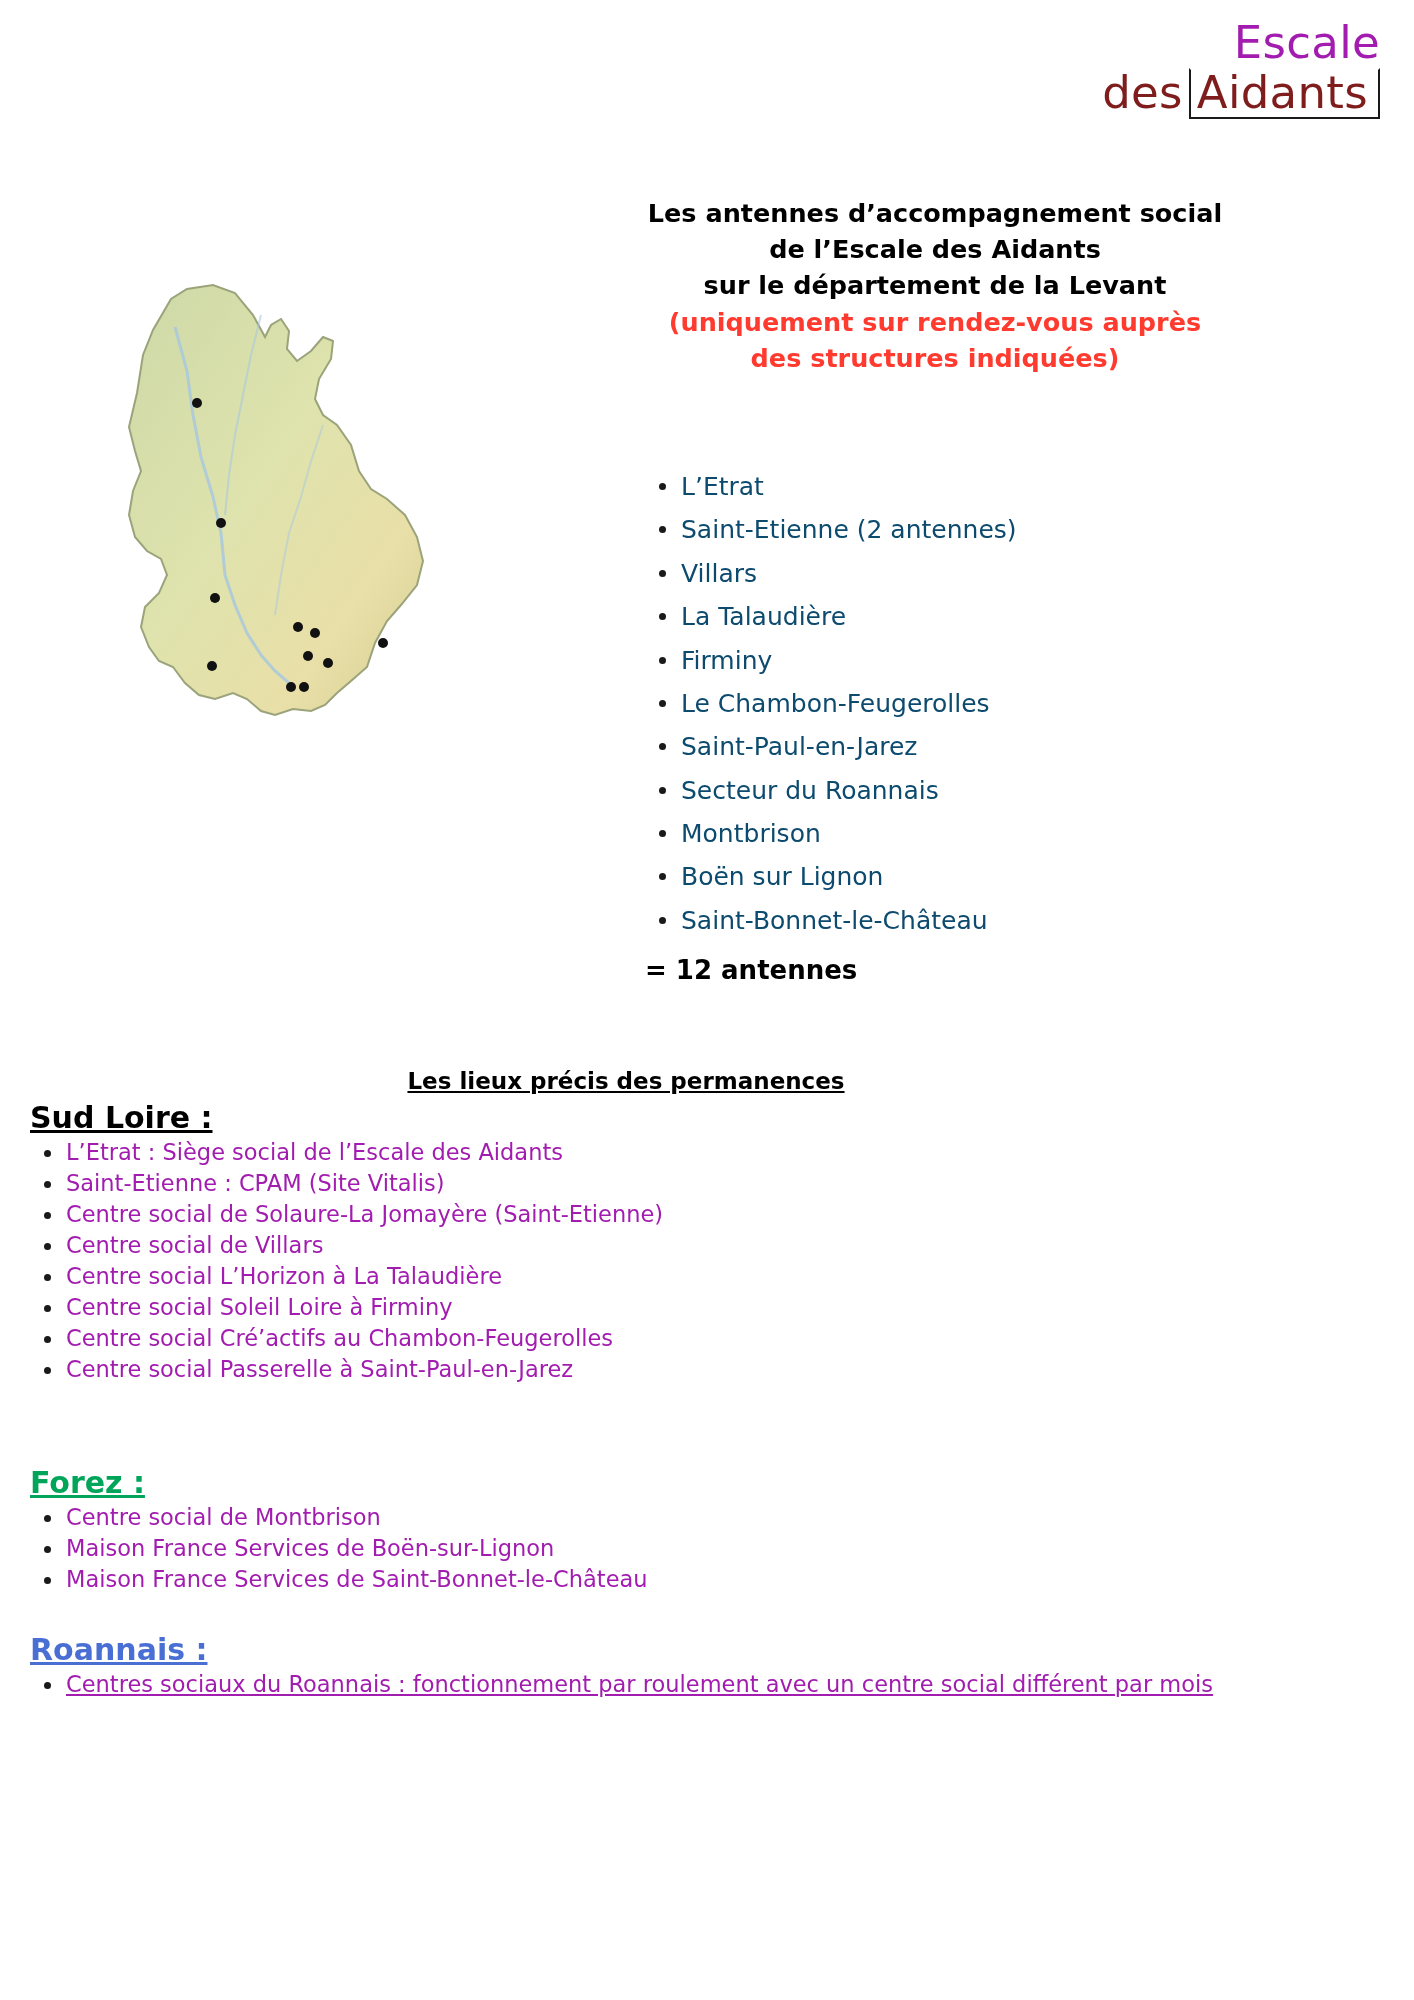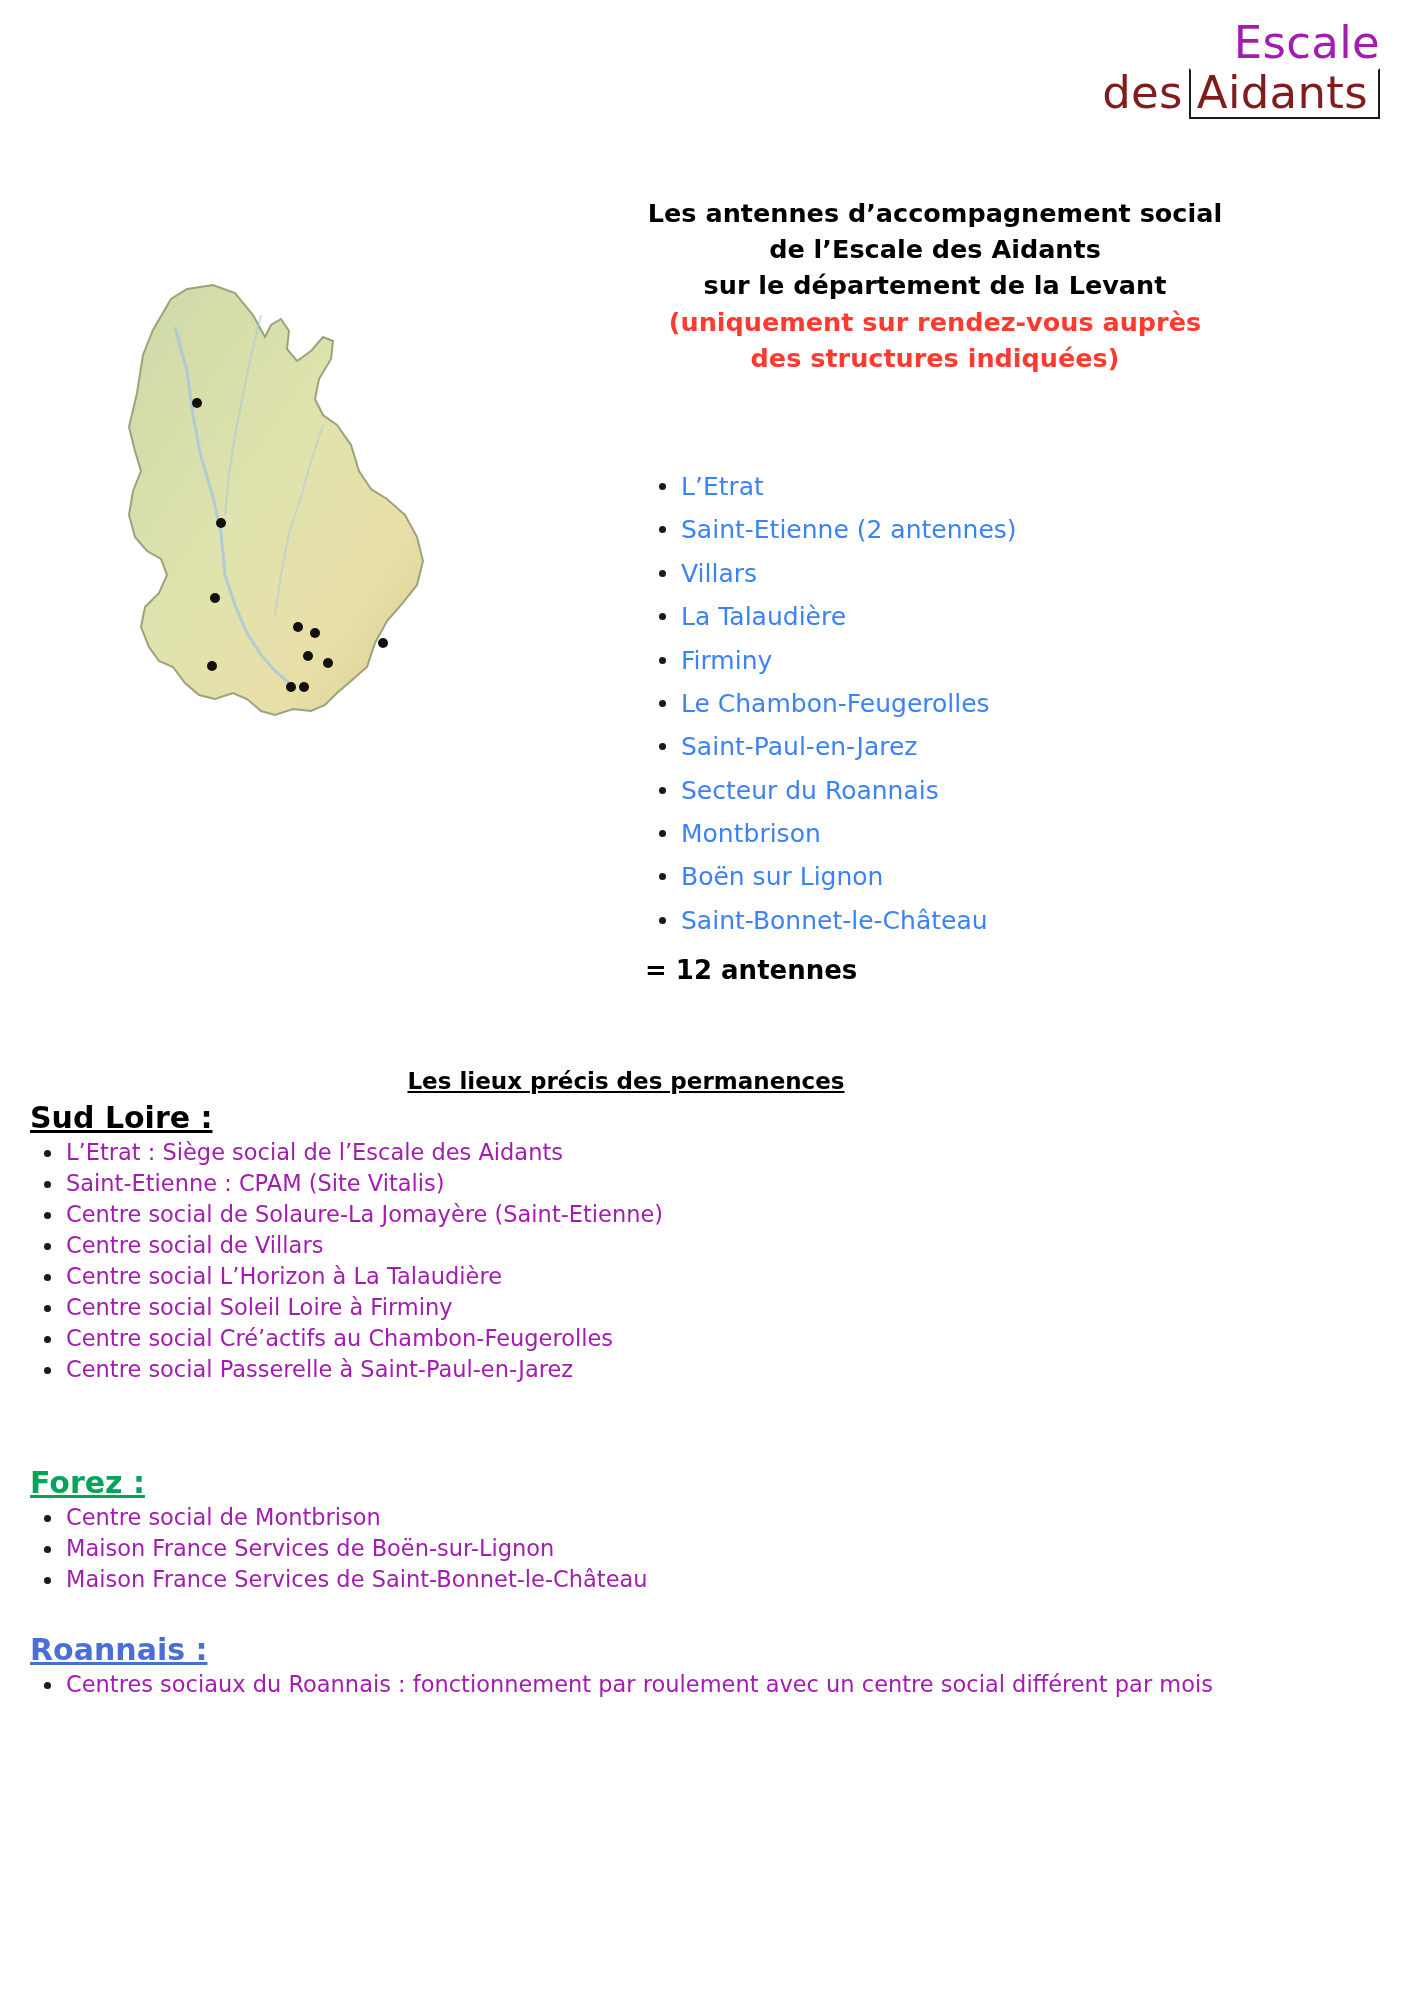--- a/index.html
+++ b/index.html
@@ -95,21 +95,21 @@
   }
   .antennes ul {
     margin: 0;
     padding: 0 0 0 26px;
     list-style: none;
   }
   .antennes li {
     position: relative;
     font-size: 25px;
     line-height: 1.735;
-    color: #3b82f6;
+    color: #0c4a6e;
   }
   .antennes li::before {
     content: "";
     position: absolute;
     left: -22px;
     top: 18px;
     width: 7px;
     height: 7px;
     border-radius: 50%;
     background: #1a1a1a;
@@ -172,20 +172,21 @@
     height: 7px;
     border-radius: 50%;
     background: #1a1a1a;
   }
   .block-sud { top: 1100px; }
   .block-forez { top: 1465px; }
   .block-roannais { top: 1632px; }
   .justify {
     text-align: justify;
     padding-right: 20px;
+    text-decoration: underline;
   }
 </style>
 </head>
 <body>
 
 <div class="page">
 
   <div class="logo">
     <div class="line1">Escale</div>
     <div class="line2">

